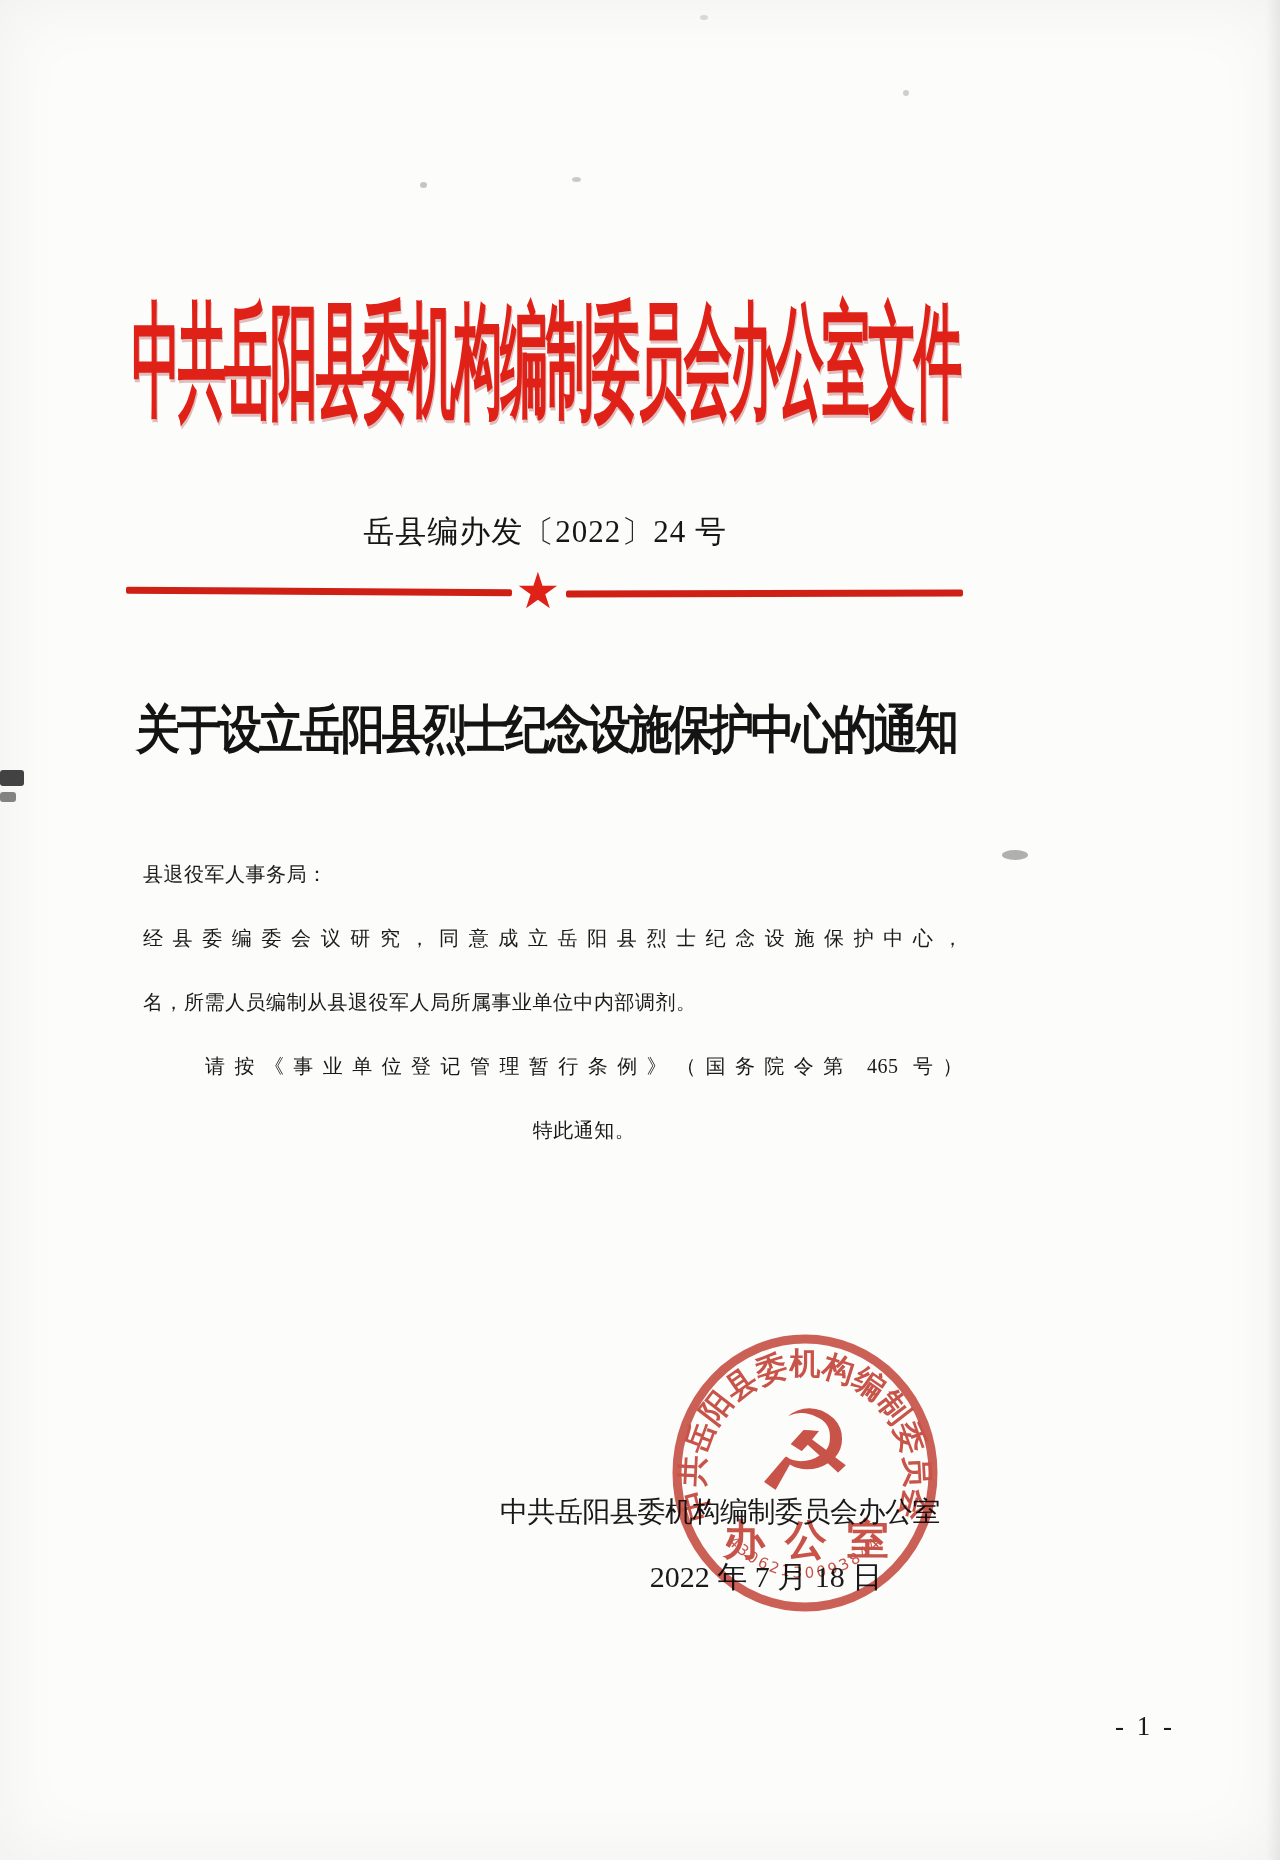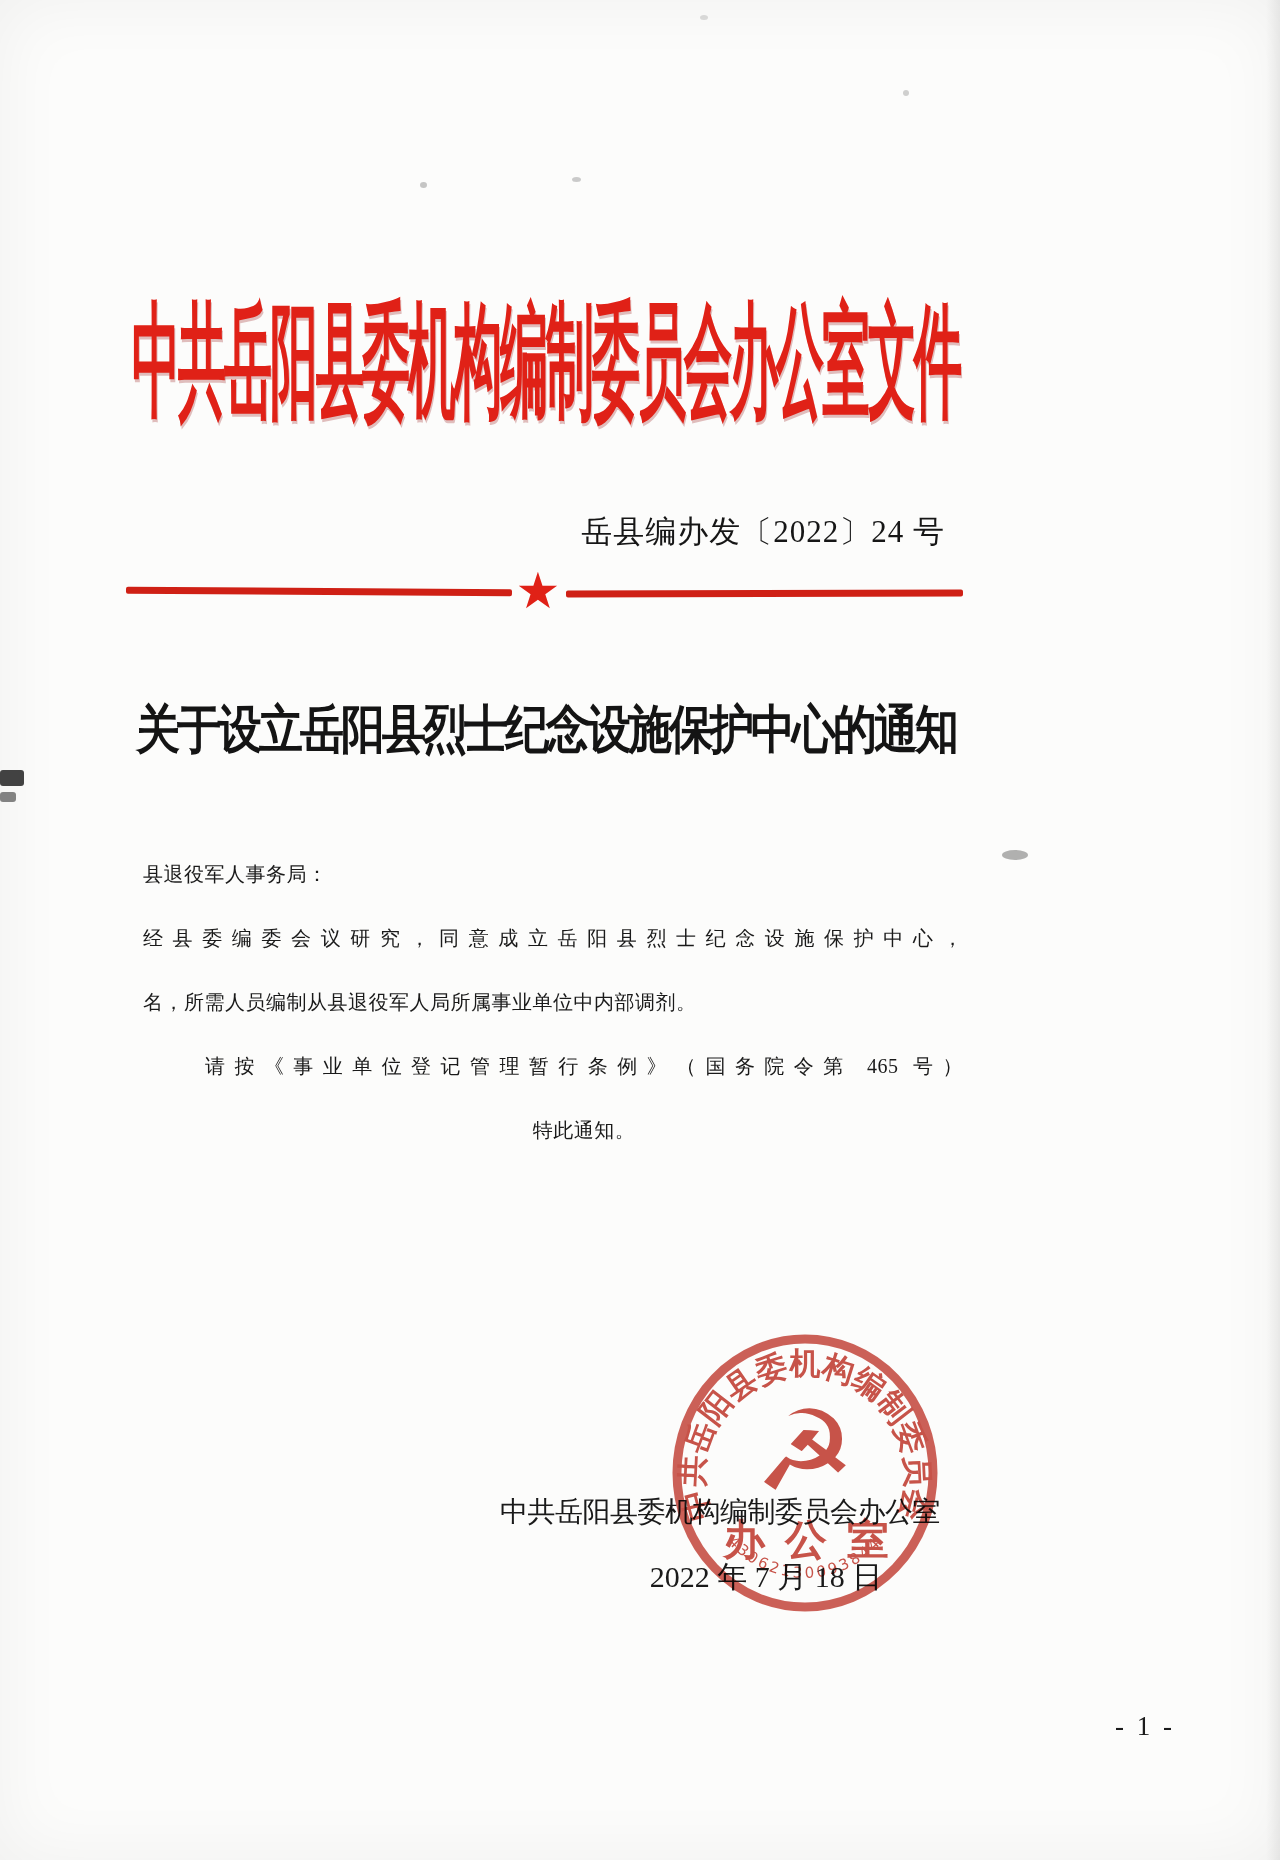--- a/index.html
+++ b/index.html
@@ -19,21 +19,21 @@
     text-align:center;
     font-size:48px;line-height:48px;font-weight:bold;
     letter-spacing:-2px;
     color:#e02117;
     transform:scaleY(2.6);transform-origin:top center;
     text-shadow:1px 1px 0 rgba(140,0,0,.25);
     white-space:nowrap;
   }
   .doc-number{
     position:absolute;left:145px;top:514px;width:800px;
-    text-align:right;font-size:31px;line-height:36px;color:#161616;
+    text-align:center;font-size:31px;line-height:36px;color:#161616;
     letter-spacing:1px;white-space:nowrap;
   }
   .rule-seg{position:absolute;height:7px;background:#cf2015;border-radius:2px;}
   .rule-left{left:126px;top:588px;width:386px;transform:rotate(.35deg);}
   .rule-right{left:566px;top:590px;width:397px;transform:rotate(-.15deg);}
   .rule-star{
     position:absolute;left:510px;top:563px;width:56px;height:56px;
     text-align:center;font-size:50px;line-height:56px;color:#e02117;
     font-family:"DejaVu Sans","Liberation Sans",sans-serif;
   }

